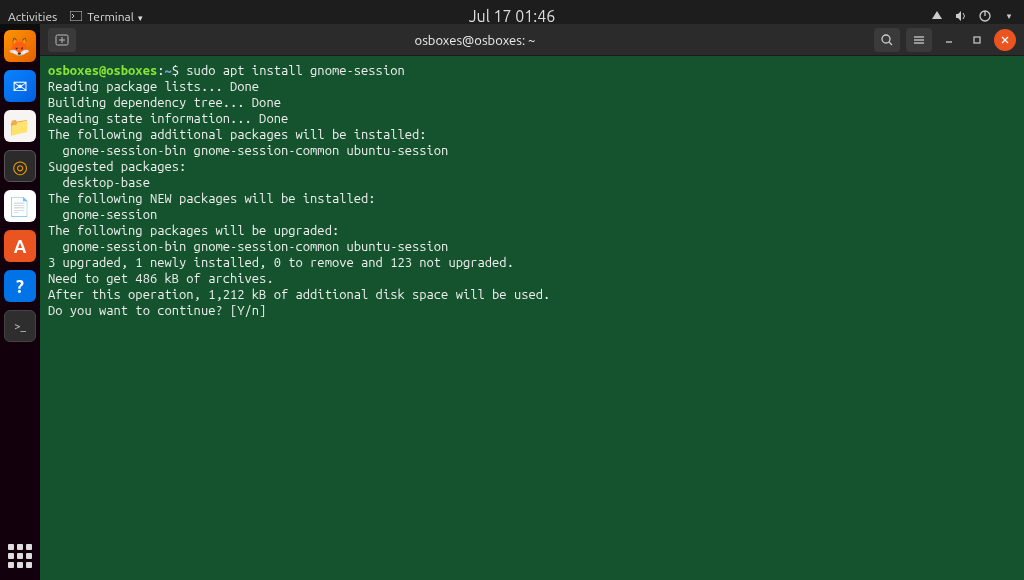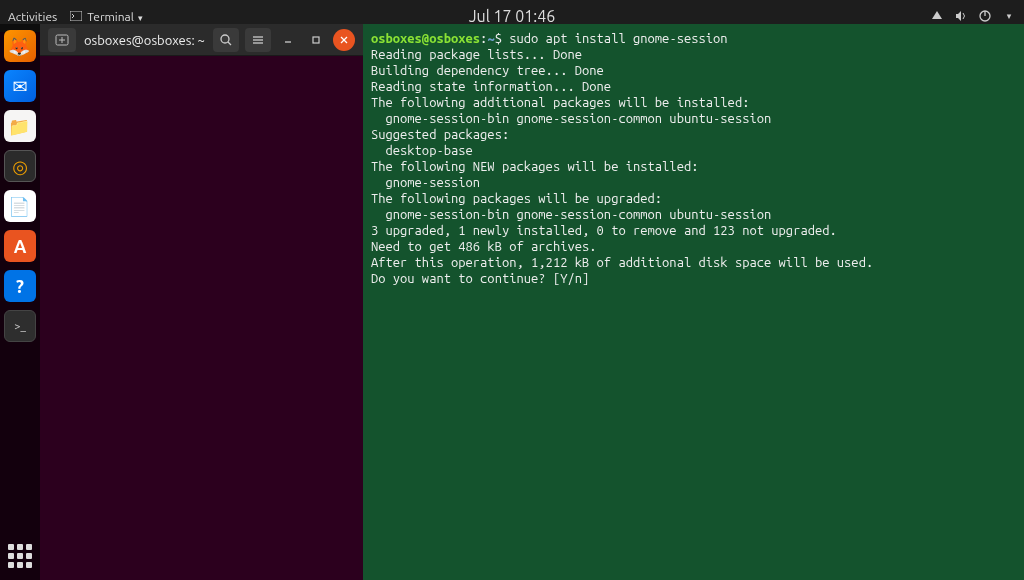--- a/index.html
+++ b/index.html
@@ -87,21 +87,21 @@
     }
     .dock-apps span { width: 6px; height: 6px; background: #ddd; border-radius: 1px; }
     
     .termwin {
       position: absolute;
       left: 40px;
       top: 24px;
       right: 0;
       bottom: 0;
       display: flex;
-      flex-direction: row;
+      flex-direction: column;
     }
     .term-header {
       height: 32px;
       background: #2b2b2b;
       display: flex;
       align-items: center;
       padding: 0 8px;
       gap: 8px;
       border-bottom: 1px solid #1a1a1a;
     }

